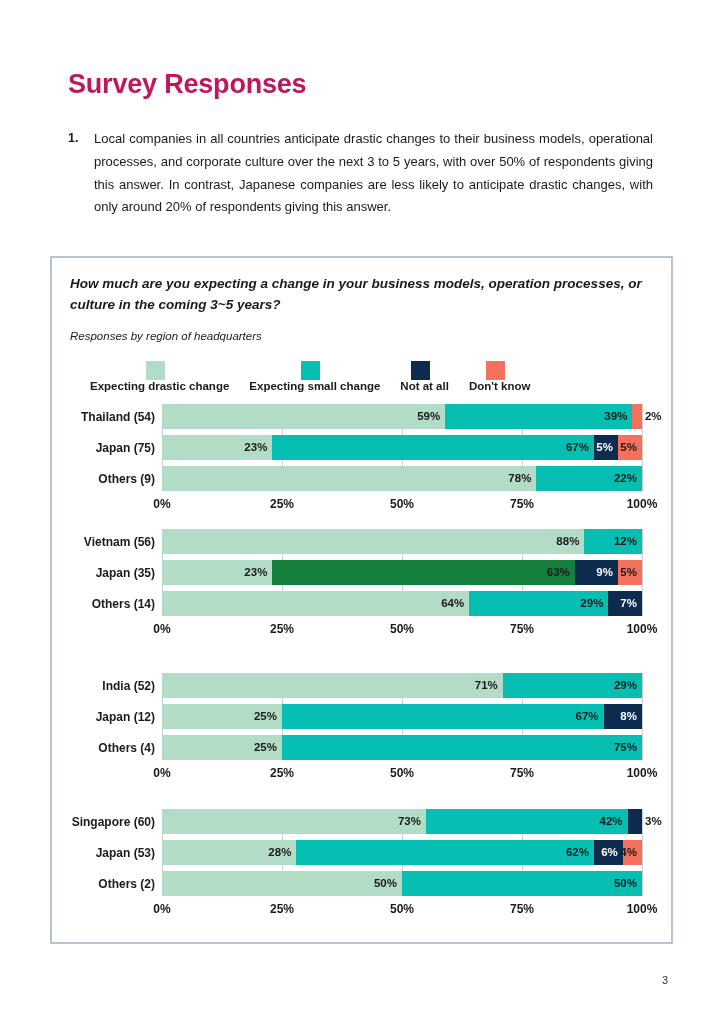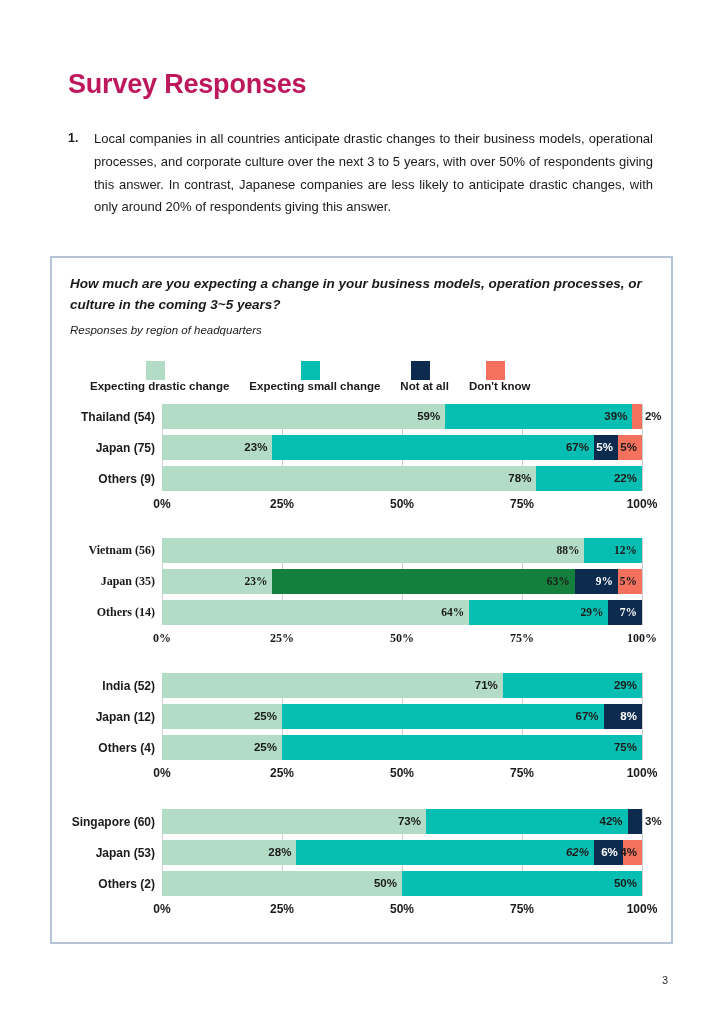--- a/index.html
+++ b/index.html
@@ -70,21 +70,21 @@
     width: 585px;
     font-size: 13.5px;
     font-weight: bold;
     font-style: italic;
     line-height: 1.55;
     color: #1a1a1a;
   }
   .panel-subtitle {
     position: absolute;
     left: 18px;
-    top: 66px;
+    top: 72px;
     font-size: 11.5px;
     font-style: italic;
     color: #1a1a1a;
   }
 
   
   .legend {
     position: absolute;
     left: 38px;
     top: 103px;
@@ -307,21 +307,21 @@
         <div class="axis">
           <div class="axis-inner">
             <span class="tick" style="left: 0px;">0%</span>
             <span class="tick" style="left: 120px;">25%</span>
             <span class="tick" style="left: 240px;">50%</span>
             <span class="tick" style="left: 360px;">75%</span>
             <span class="tick" style="left: 480px;">100%</span>
           </div>
         </div>
       </div>
-      <div class="group" style="top: 280px; font-family: Liberation Serif, serif;">
+      <div class="group" style="top: 271px;">
         <div class="group-rows">
           <div class="gridlines" style="height: 87px;">
             <div class="gridline" style="left: 0px; background: rgb(207, 207, 207);"></div>
             <div class="gridline" style="left: 120px; background: rgb(207, 207, 207);"></div>
             <div class="gridline" style="left: 240px; background: rgb(207, 207, 207);"></div>
             <div class="gridline" style="left: 360px; background: rgb(207, 207, 207);"></div>
             <div class="gridline" style="left: 480px; background: rgb(207, 207, 207);"></div>
           </div>
           <div class="row">
             <div class="row-label">Vietnam (56)</div>
@@ -455,21 +455,21 @@
               </div>
             </div>
           </div>
           <div class="row">
             <div class="row-label">Japan (53)</div>
             <div class="bar-track">
               <div class="seg" style="width: 28%; background: rgb(179, 220, 198);">
                 <span class="seg-val" style="color: rgb(26, 26, 26);">28%</span>
               </div>
               <div class="seg" style="width: 62%; background: rgb(6, 191, 178);">
-                <span class="seg-val" style="color: rgb(26, 26, 26); font-style: italic;">62%</span>
+                <span class="seg-val" style="color: rgb(26, 26, 26);">62%</span>
               </div>
               <div class="seg" style="width: 6%; background: rgb(13, 43, 78);">
                 <span class="seg-val" style="color: rgb(255, 255, 255);">6%</span>
               </div>
               <div class="seg" style="width: 4%; background: rgb(244, 113, 93);">
                 <span class="seg-val" style="color: rgb(26, 26, 26);">4%</span>
               </div>
             </div>
           </div>
           <div class="row">

